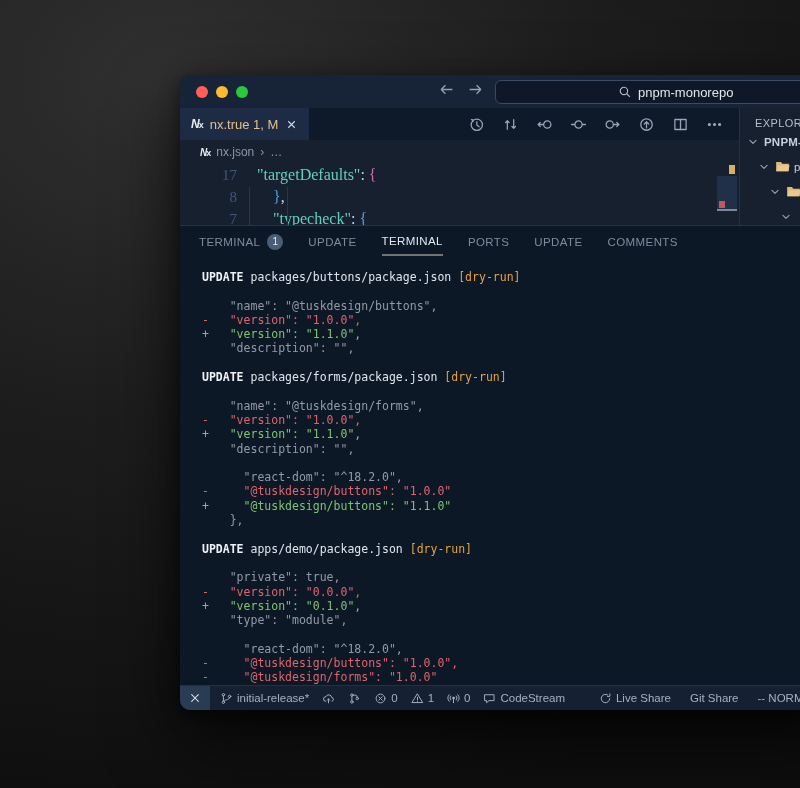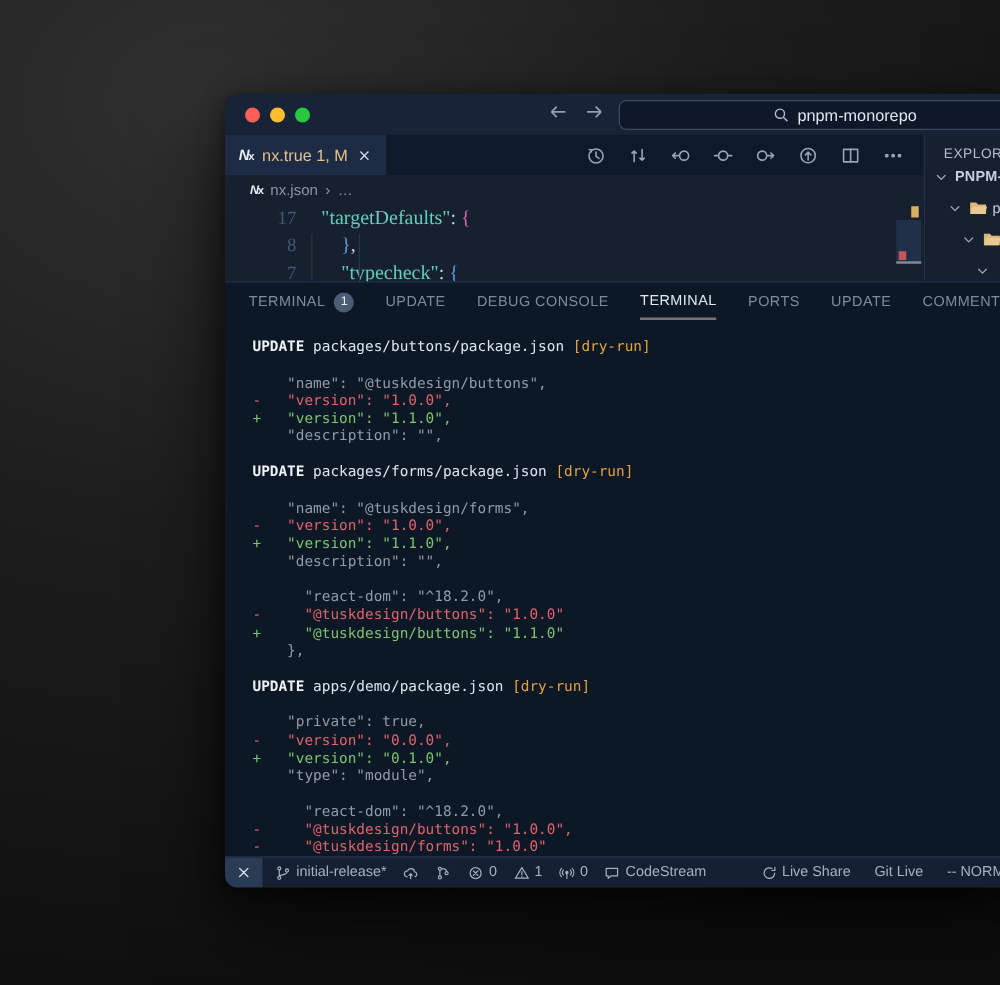--- a/index.html
+++ b/index.html
@@ -222,23 +222,20 @@
 
   <div class="panel">
     <div class="panel-tabs" id="panel-tabs">
         <div class="ptab">
           <span>TERMINAL</span>
           <span class="badge">1</span>
         </div>
         <div class="ptab">
           <span>UPDATE</span>
         </div>
-        <div class="ptab">
-          <span>DEBUG CONSOLE</span>
-        </div>
         <div class="ptab active">
           <span>TERMINAL</span>
         </div>
         <div class="ptab">
           <span>PORTS</span>
         </div>
         <div class="ptab">
           <span>UPDATE</span>
         </div>
         <div class="ptab">
@@ -309,21 +306,21 @@
       </span>
     <span class="sb-right" id="sb-right">
         <span class="sb-item">
           <span class="ico"><svg viewBox="0 0 16 16" width="100%" height="100%" fill="none" stroke="currentColor" stroke-width="1.2" stroke-linecap="round" stroke-linejoin="round">
               <path d="M13.2 8A5.2 5.2 0 1 1 10.6 3.5"></path>
               <path d="M13.4 2.4v3h-3"></path>
             </svg></span>
           <span>Live Share</span>
         </span>
         <span class="sb-item">
-          <span>Git Live</span>
+          <span>Git Share</span>
         </span>
         <span class="sb-item">
           <span>-- NORMAL --</span>
         </span>
       </span>
   </div>
 
 </div>
 
 </body></html>

